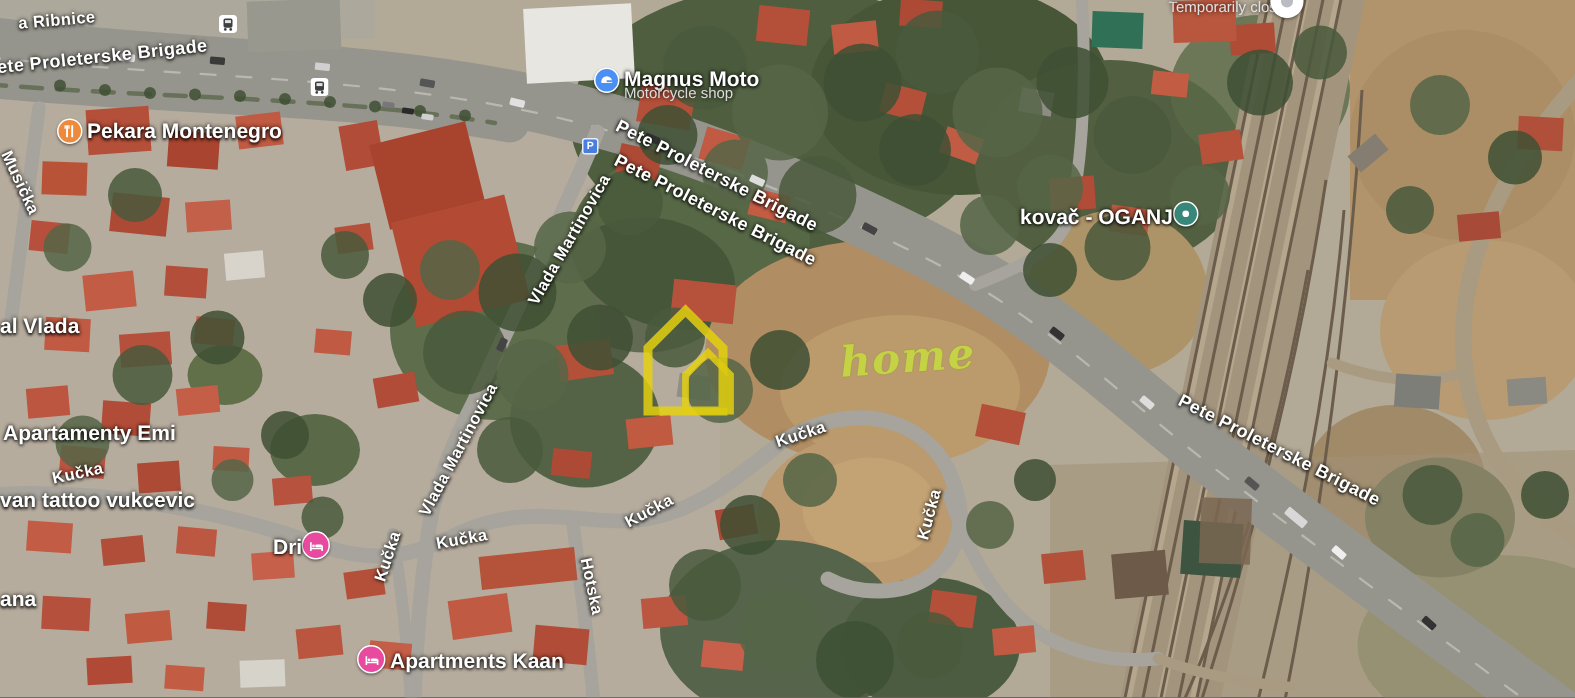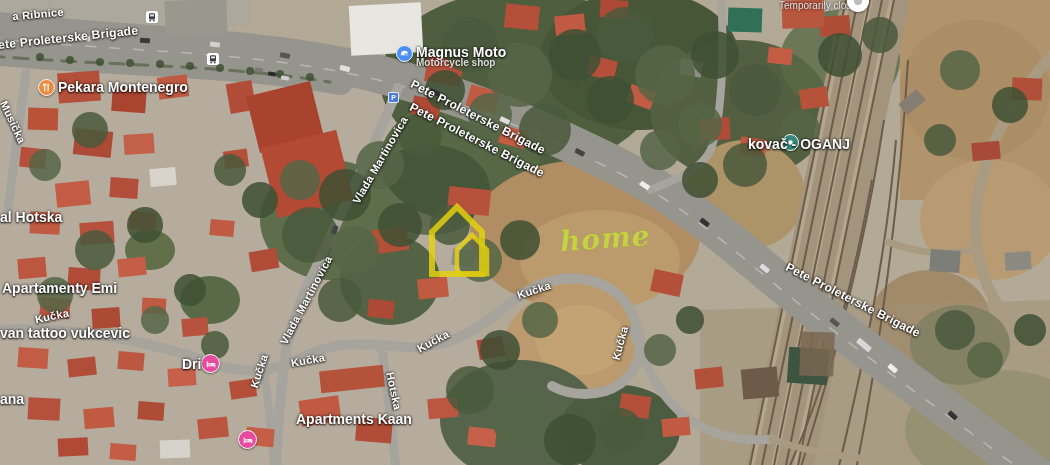--- a/index.html
+++ b/index.html
@@ -5,21 +5,21 @@
   html,body{margin:0;padding:0;background:#222;}
   #map{position:relative;width:1050px;height:465px;overflow:hidden;
        font-family:"Liberation Sans","DejaVu Sans",sans-serif;background:#b2a996;}
   #scene{position:absolute;left:0;top:0;}
   .lbl{position:absolute;color:#fff;font-size:11px;font-weight:600;letter-spacing:.3px;
        white-space:nowrap;text-shadow:0 0 3px rgba(0,0,0,.95),0 1px 2px rgba(0,0,0,.8);
        transform:translate(-50%,-50%) rotate(var(--r,0deg));pointer-events:none;}
   .roadlbl{font-size:12px;}
   .poi-name{position:absolute;color:#fff;font-size:14px;font-weight:600;white-space:nowrap;
        text-shadow:0 0 3px rgba(0,0,0,.95),0 1px 2px rgba(0,0,0,.85);}
-  .poi-sub{position:absolute;color:#dcdcdc;font-size:10px;font-weight:700;white-space:nowrap;
+  .poi-sub{position:absolute;color:#dcdcdc;font-size:10px;font-weight:400;white-space:nowrap;
        text-shadow:0 0 3px rgba(0,0,0,.95);}
   .pin{position:absolute;width:15px;height:15px;border-radius:50%;border:1.5px solid #fff;
        box-shadow:0 1px 2px rgba(0,0,0,.45);display:flex;align-items:center;justify-content:center;}
   .pin svg{display:block;}
   .busstop{position:absolute;width:12px;height:12px;}
   .pbadge{position:absolute;width:9px;height:9px;border-radius:2px;background:#4a7de0;
        color:#fff;font-size:7px;font-weight:bold;line-height:9px;text-align:center;
        border:1px solid rgba(255,255,255,.85);}
   .closed{position:absolute;color:#e2e2e2;font-size:10px;font-weight:400;white-space:nowrap;
        text-shadow:0 0 3px rgba(0,0,0,.9);}
@@ -306,41 +306,41 @@
     </svg>
   </div>
   <div class="poi-name" style="left:416px;top:44px;">Magnus Moto</div>
   <div class="poi-sub" style="left:416px;top:57px;">Motorcycle shop</div>
 
   <div class="pin" style="left: 782px; top: 134px; background-color: rgb(55, 135, 123);">
     <svg width="7" height="7" viewBox="0 0 10 10">
       <circle cx="5" cy="5" r="3.2" fill="#fff"></circle>
     </svg>
   </div>
-  <div class="poi-name" style="left:748px;top:136px;text-align:right;">kovač - OGANJ</div>
+  <div class="poi-name" style="left:680px;top:136px;text-align:right;">kovač - OGANJ</div>
 
   <div class="pin" style="left: 201px; top: 354px; width: 17px; height: 17px; background-color: rgb(232, 74, 159);">
     <svg width="10" height="10" viewBox="0 0 12 12">
       <path d="M1.5,3 V10 M1.5,8 H10.5 M10.5,5.5 V10" stroke="#fff" stroke-width="1.3"></path>
       <circle cx="3.6" cy="5.8" r="1.1" fill="#fff"></circle>
       <rect x="5" y="4.8" width="5.5" height="2.2" rx="1" fill="#fff"></rect>
     </svg>
   </div>
   <div class="poi-name" style="left:182px;top:356px;">Dri</div>
 
   <div class="pin" style="left: 238px; top: 430px; width: 17px; height: 17px; background-color: rgb(232, 74, 159);">
     <svg width="10" height="10" viewBox="0 0 12 12">
       <path d="M1.5,3 V10 M1.5,8 H10.5 M10.5,5.5 V10" stroke="#fff" stroke-width="1.3"></path>
       <circle cx="3.6" cy="5.8" r="1.1" fill="#fff"></circle>
       <rect x="5" y="4.8" width="5.5" height="2.2" rx="1" fill="#fff"></rect>
     </svg>
   </div>
-  <div class="poi-name" style="left:260px;top:411px;margin-left:36px;">Apartments Kaan</div>
-
-  <div class="poi-name" style="left:0px;top:209px;">al Hotska</div>
+  <div class="poi-name" style="left:260px;top:432px;">Apartments Kaan</div>
+
+  <div class="poi-name" style="left:0px;top:209px;">al Vlada</div>
   <div class="poi-name" style="left:2px;top:280px;">Apartamenty Emi</div>
   <div class="poi-name" style="left:0px;top:325px;">van tattoo vukcevic</div>
   <div class="poi-name" style="left:0px;top:391px;">ana</div>
 
   <div class="closed" style="left:779px;top:0px;">Temporarily closed</div>
   <div class="halfpin" style="left:847px;top:-10px;">
       <i></i>
     </div>
 
   <div class="busstop" style="left:146px;top:9px;">

